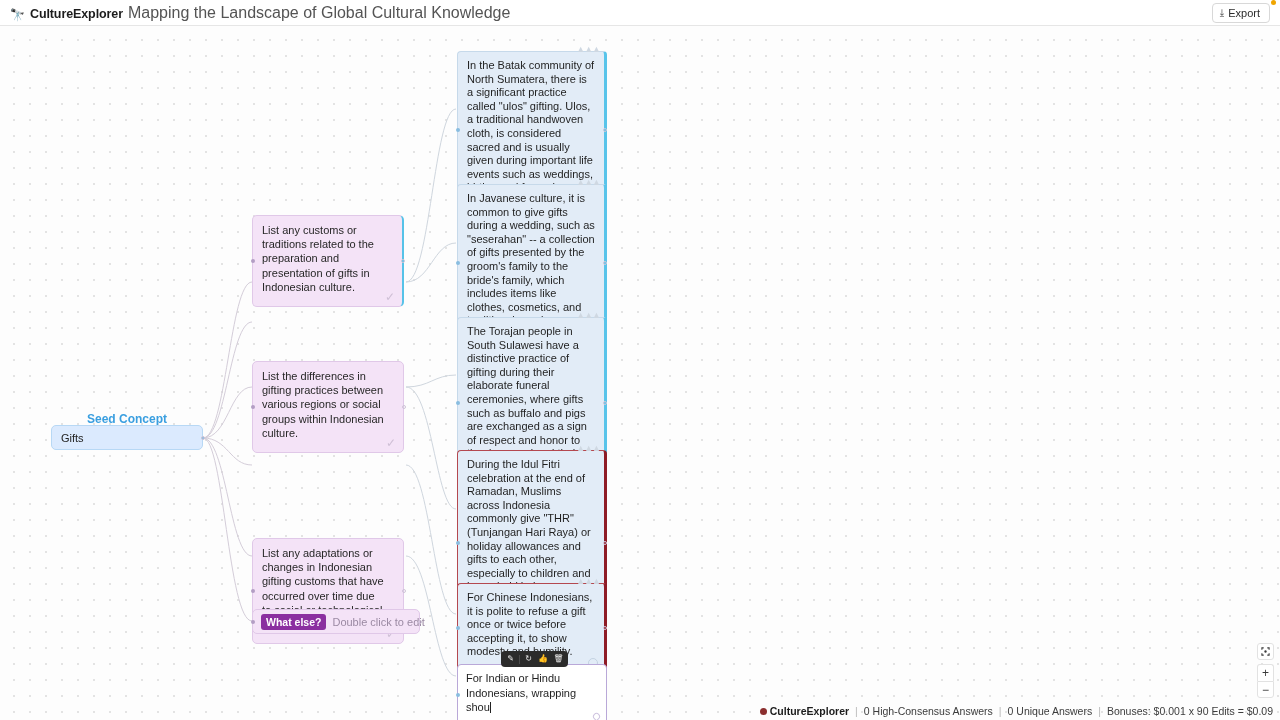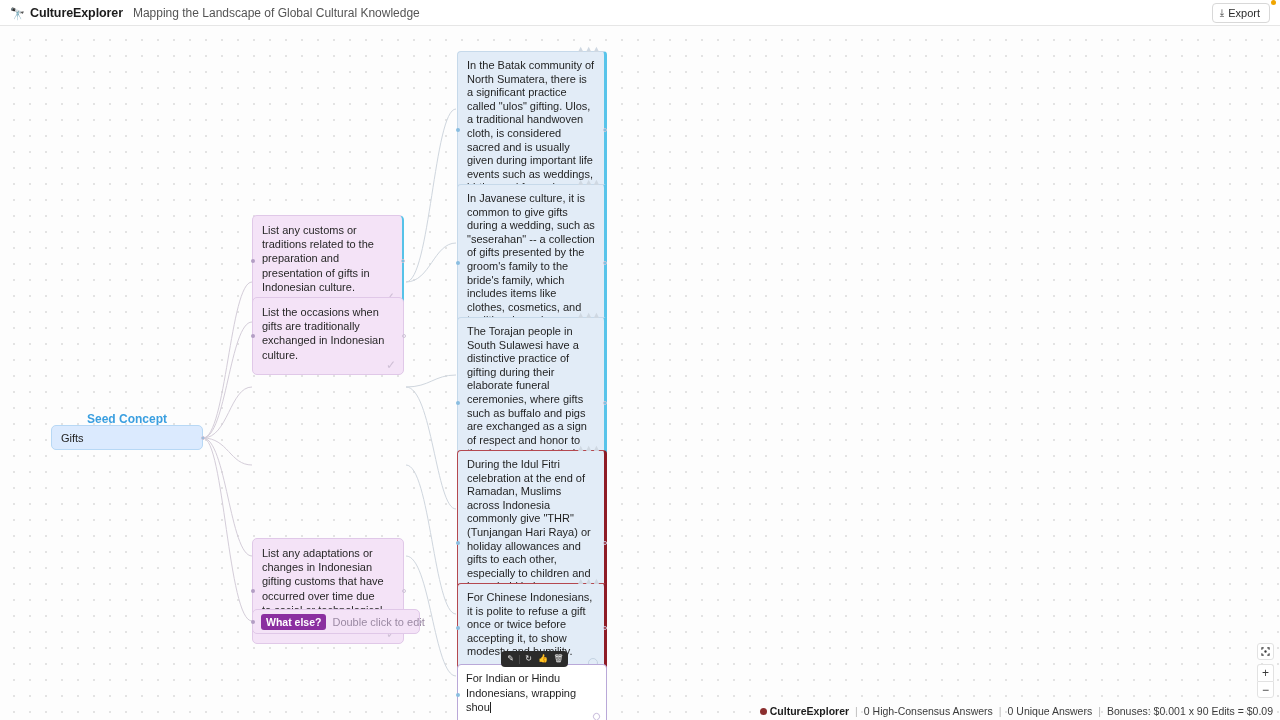--- a/index.html
+++ b/index.html
@@ -16,21 +16,21 @@
     width: 1280px; height: 26px;
     background: #ffffff;
     border-bottom: 1px solid #e6e6e6;
     display: flex; align-items: center;
     padding: 0 10px;
     z-index: 60;
   }
   .brand { display: flex; align-items: baseline; gap: 5px; }
   .brand-icon { font-size: 12px; line-height: 1; position: relative; top: 1px; }
   .brand-name { font-size: 12.5px; font-weight: bold; color: #1c1c1c; letter-spacing: -0.1px; }
-  .brand-tagline { font-size: 12px; color: #545454; margin-left: 5px; }
+  .brand-tagline { font-size: 16px; color: #545454; }
 
   .header-right { margin-left: auto; display: flex; align-items: center; position: relative; }
   .export-btn {
     display: flex; align-items: center; gap: 4px;
     border: 1px solid #d8d8d8; border-radius: 4px;
     background: #fff; color: #2b2b2b;
     font-size: 11px; padding: 3px 9px 3px 7px;
     cursor: pointer;
   }
   .export-icon { font-size: 10px; line-height: 1; }
@@ -241,27 +241,27 @@
     <span class="handle right blue"></span>
   </div>
 
   <div class="node q-card selected" style="left:252px; top:189px;">
     <span class="handle left"></span>
     <span>List any customs or traditions related to the preparation and presentation of gifts in Indonesian culture.</span>
     <span class="tick">✓</span>
     <span class="handle right"></span>
   </div>
 
-  <div class="node q-card" style="left:252px; top:271px;">
+
+  <div class="node q-card" style="left:252px; top:335px;">
     <span class="handle left"></span>
-    <span>List the occasions when gifts are traditionally exchanged in Indonesian culture.</span>
+    <span>List the differences in gifting practices between various regions or social groups within Indonesian culture.</span>
     <span class="tick">✓</span>
     <span class="handle right"></span>
   </div>
-
 
 
   <div class="node q-card" style="left:252px; top:491px;margin-top:21px;">
     <span class="handle left"></span>
     <span>List any adaptations or changes in Indonesian gifting customs that have occurred over time due to social or technological advancements.</span>
     <span class="tick">✓</span>
     <span class="handle right"></span>
   </div>
 
   <div class="node whatelse-card" style="left:252px; top:583px;">

